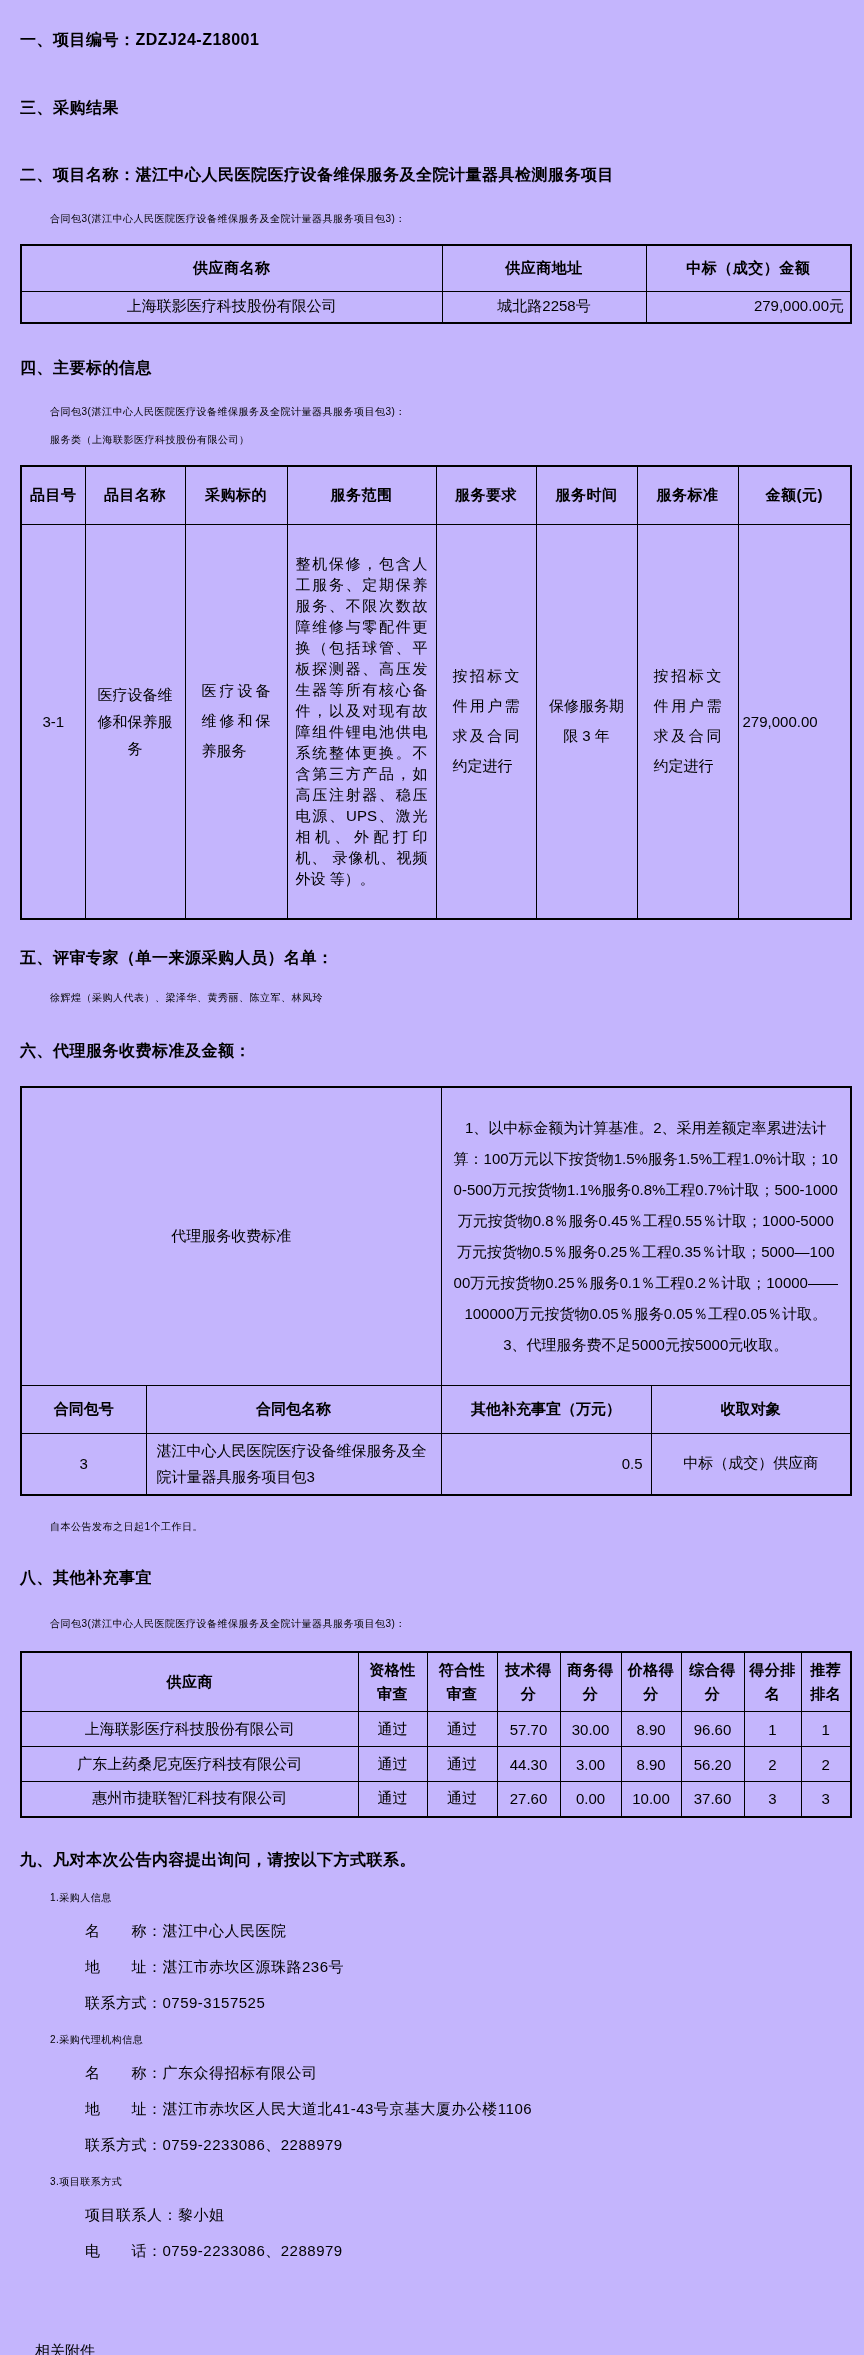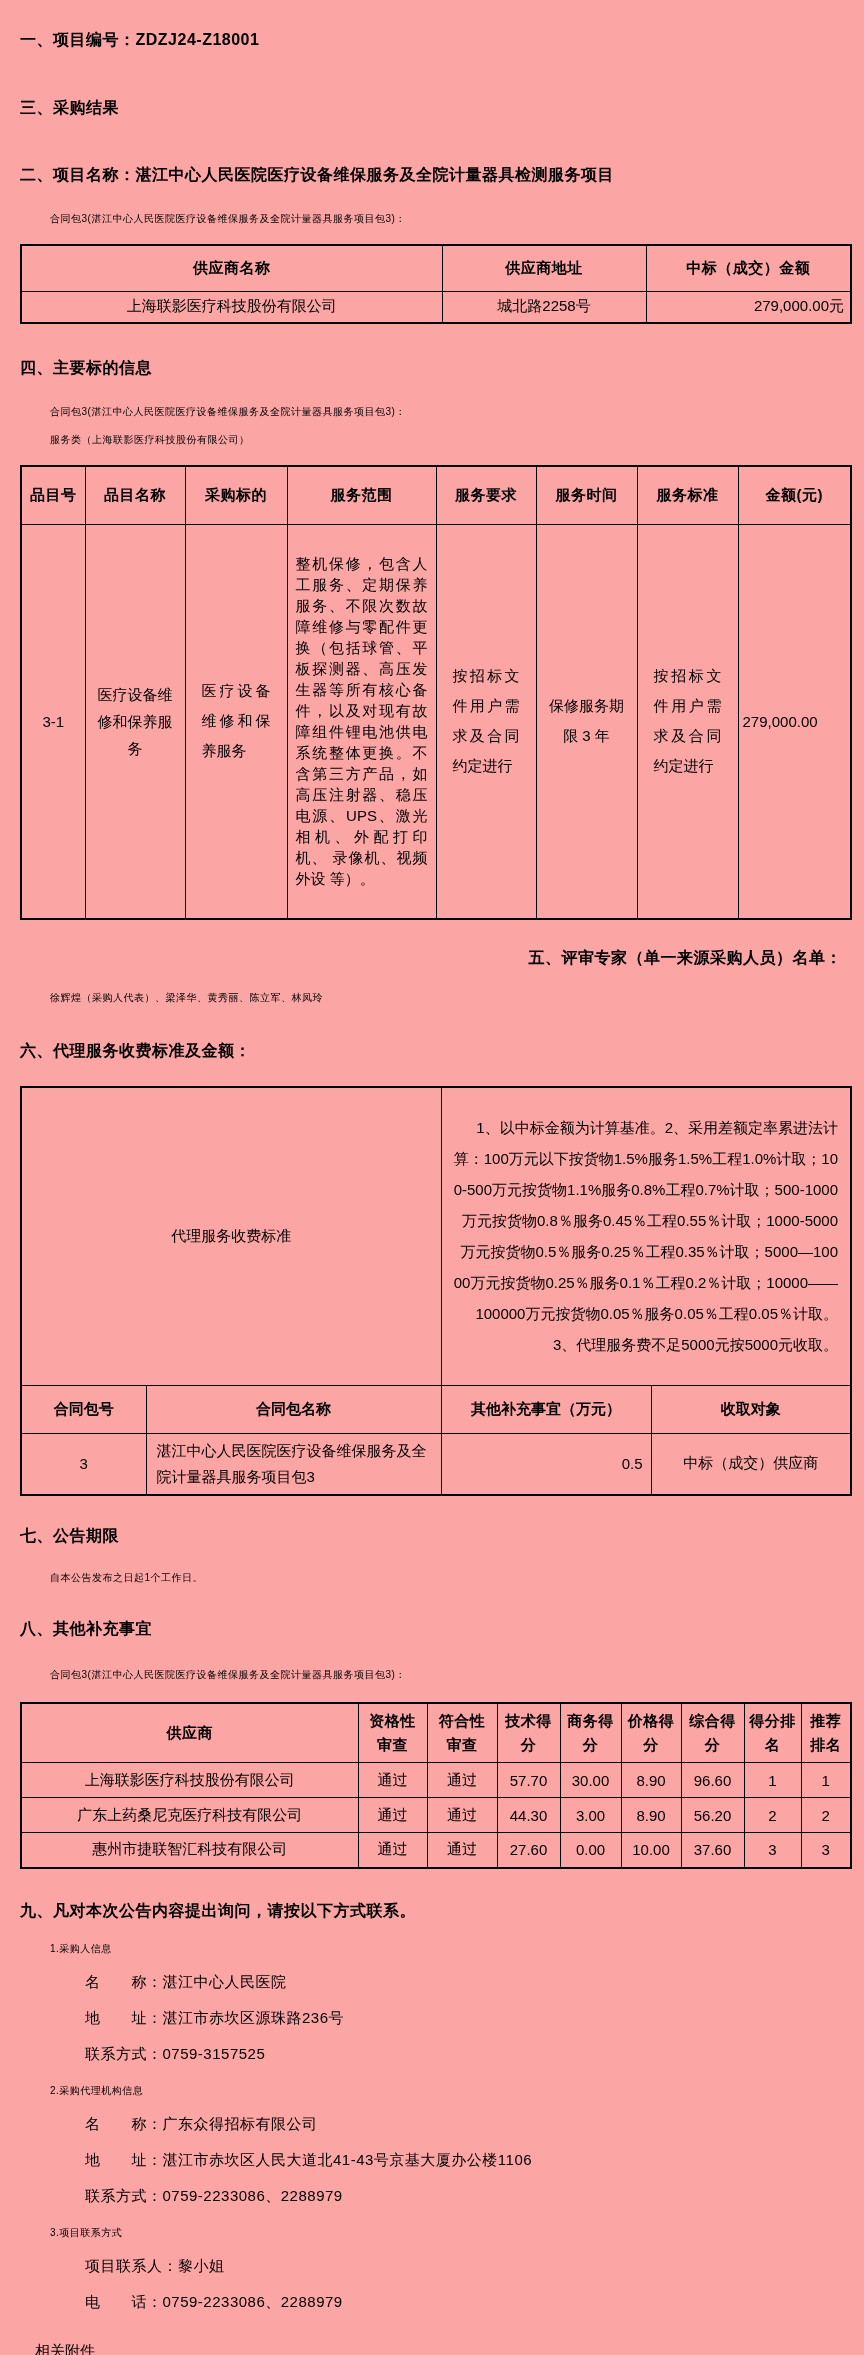--- a/index.html
+++ b/index.html
@@ -5,23 +5,23 @@
   * { margin:0; padding:0; box-sizing:border-box; }
   html,body { background:#ffffff; }
   body {
     width:864px;
     font-family:"Liberation Sans","DejaVu Sans",sans-serif;
     color:#000;
   }
   .page {
     position:relative;
     width:864px; height:2355px;
-    padding:30px 22px 0 20px;
+    padding:30px 0 0 20px;
     overflow:hidden;
-    background:#fca5a5;
+    background:#c4b5fd;
   }
   .sec-heading { font-size:16px; font-weight:bold; letter-spacing:0.5px; }
   .para       { font-size:10px; padding-left:30px; letter-spacing:0.5px; }
   .sub-para   { font-size:15px; padding-left:65px; letter-spacing:0.5px; }
 
   table { border-collapse:collapse; width:830px; table-layout:fixed;
           border:2px solid #000; font-size:15px; }
   th,td { border:1px solid #000; text-align:center; vertical-align:middle;
           font-weight:normal; padding:2px 4px; word-break:break-all; }
   th    { font-weight:bold; letter-spacing:0.5px; }
@@ -41,36 +41,36 @@
   .cell-just  { text-align:justify; line-height:30px; padding:4px 16px; }
   .cell-time  { line-height:30px; padding:4px 10px; }
   .cell-name  { line-height:27px; padding:4px 8px; }
   .cell-amt2  { text-align:left; padding-right:4px; }
 
   
   .t-agency { margin:24px 0 0 0; }
   .t-agency .row-std td { height:298px; }
   .t-agency .row-head td { height:48px; font-weight:bold; }
   .t-agency .row-data td { height:59px; }
-  .cell-stdtext { text-align:right; line-height:31px; padding:8px 12px; }
+  .cell-stdtext { text-align:center; line-height:31px; padding:8px 12px; }
   .cell-pkgname { text-align:left; line-height:26px; padding:4px 10px; }
   .cell-fee { text-align:right; padding-right:8px; }
 
   
   .t-eval { margin:20px 0 0 0; }
   .t-eval th { height:60px; line-height:24px; }
   .t-eval td { height:35px; }
 
   .m-s2 { margin-top:46px; }
   .m-s3 { margin-top:47px; }
   .m-intro3 { margin-top:26px; }
   .m-s4 { margin-top:34px; }
   .m-intro4 { margin-top:26px; }
   .m-sub4 { margin-top:14px; }
-  .m-s5 { margin-top:28px;text-align:right; }
+  .m-s5 { margin-top:28px; }
   .m-names { margin-top:22px; }
   .m-s6 { margin-top:36px; }
   .m-s7 { margin-top:30px; }
   .m-c7 { margin-top:24px; }
   .m-s8 { margin-top:34px; }
   .m-intro8 { margin-top:28px; }
   .m-s9 { margin-top:32px; }
   .m-blk { margin-top:20px; }
   .m-line { margin-top:17px; }
   .cut-label { position:absolute; left:35px; top:2342px; font-size:15px; }
@@ -171,21 +171,20 @@
     </tr>
     <tr class="row-data">
       <td>3</td>
       <td class="cell-pkgname">湛江中心人民医院医疗设备维保服务及全院计量器具服务项目包3</td>
       <td class="cell-fee">0.5</td>
       <td>中标（成交）供应商</td>
     </tr>
   </tbody>
     </table>
 
-  <div class="sec-heading m-s7">七、公告期限</div>
   <div class="para m-c7">自本公告发布之日起1个工作日。</div>
 
   <div class="sec-heading m-s8">八、其他补充事宜</div>
   <div class="para m-intro8">合同包3(湛江中心人民医院医疗设备维保服务及全院计量器具服务项目包3)：</div>
 
   <table class="t-eval">
     <colgroup>
       <col style="width:337px">
         <col style="width:69px">
         <col style="width:70px">

